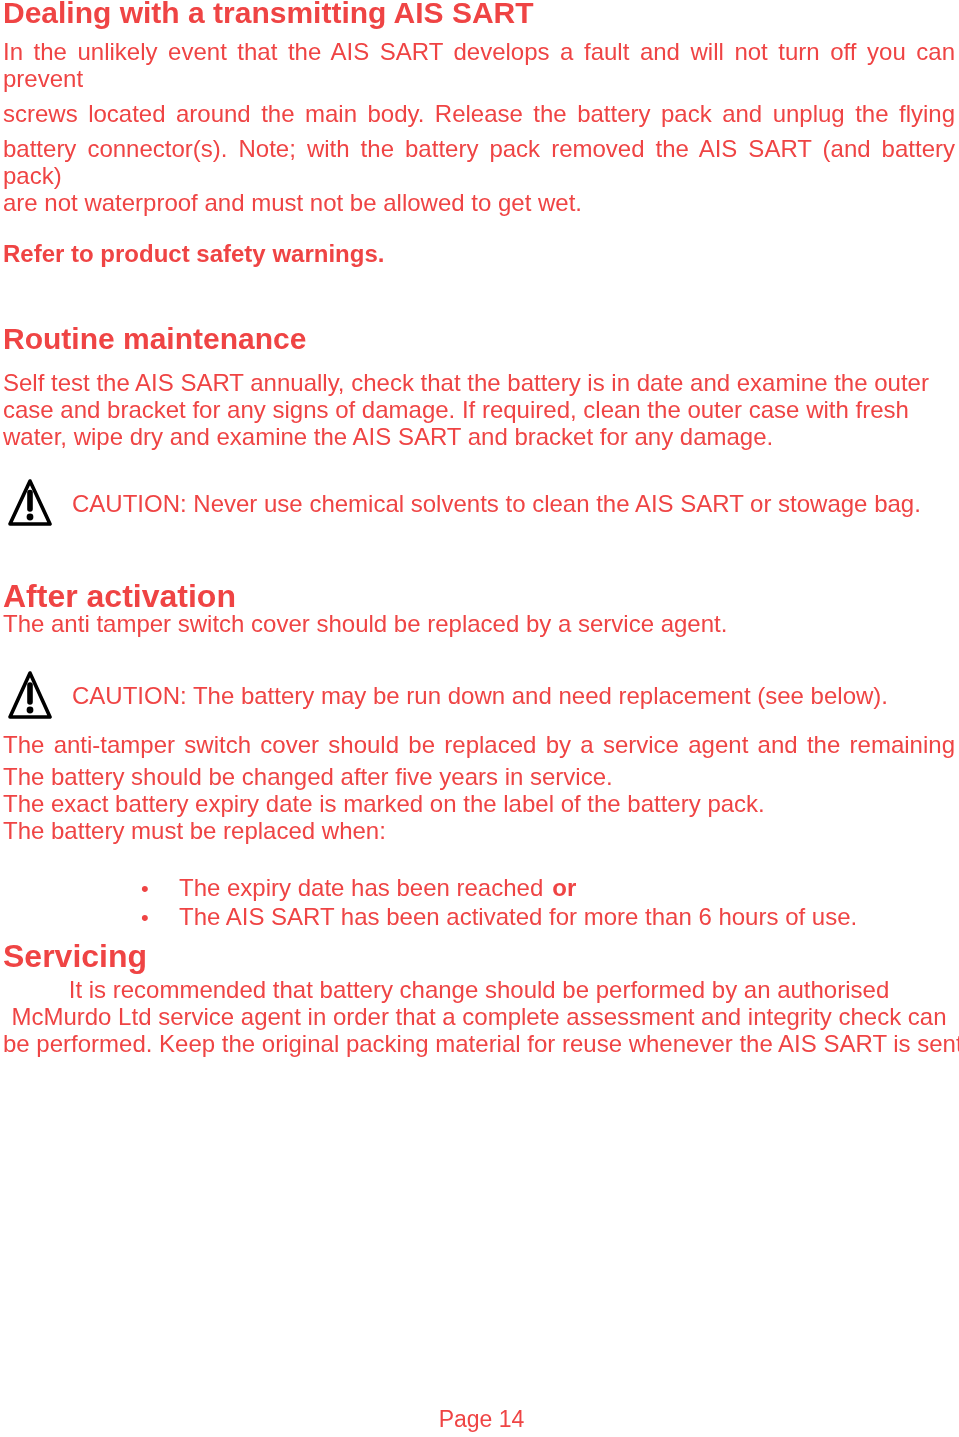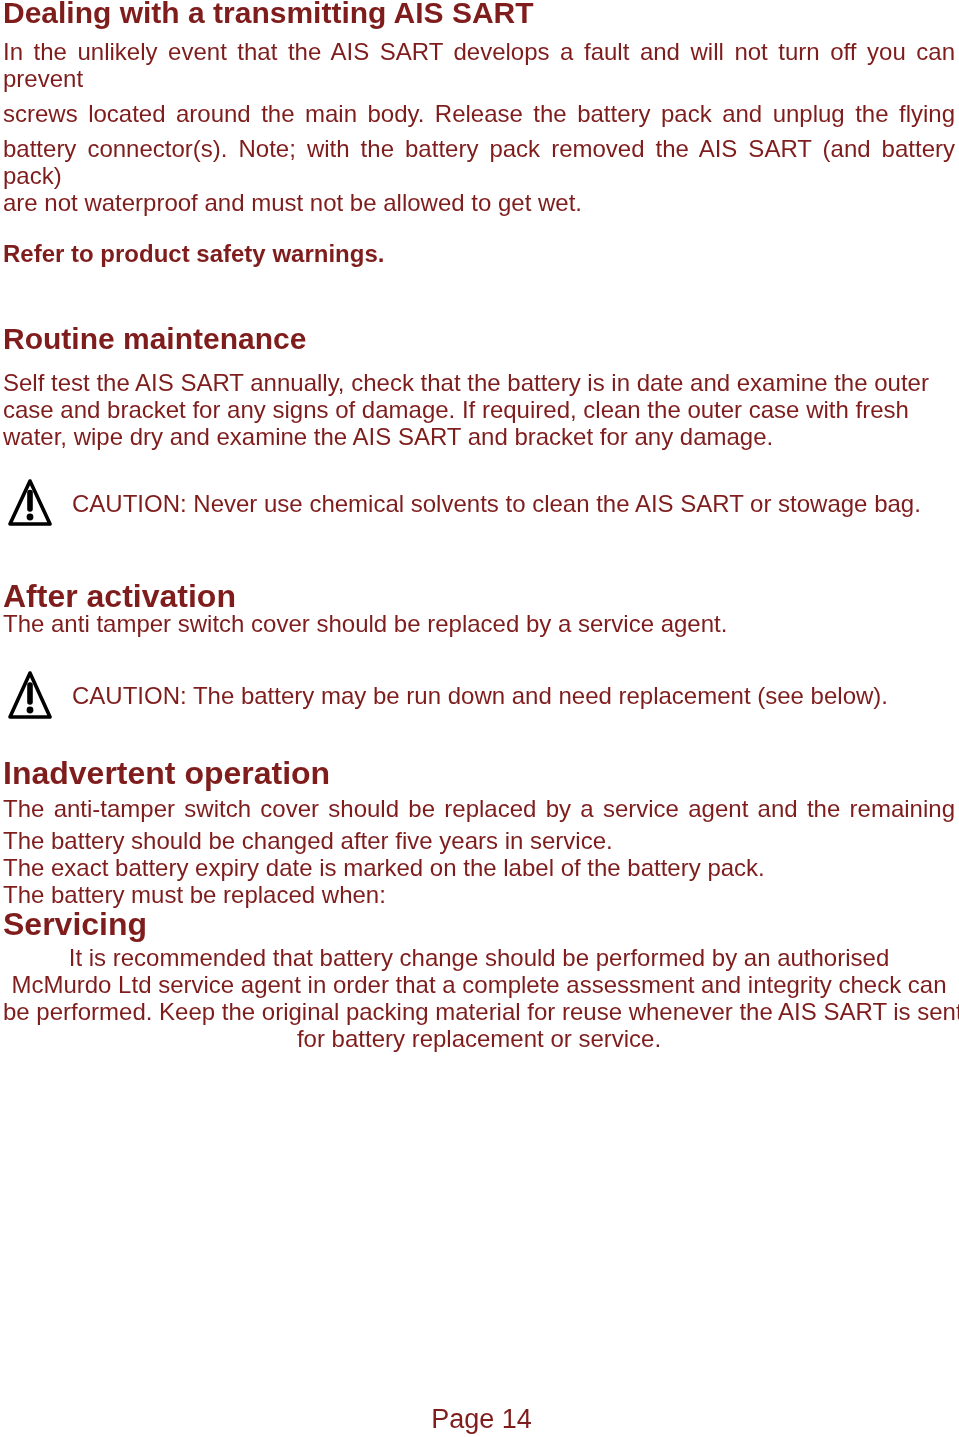--- a/index.html
+++ b/index.html
@@ -1,21 +1,21 @@
 <!DOCTYPE html>
 <html><head>
 <meta charset="utf-8">
 <style>
   html, body { margin: 0; padding: 0; background: #ffffff; }
   .page {
     position: relative;
     width: 959px;
     height: 1437px;
     background: #ffffff;
-    color: #7f1d1d;
+    color: #ef4444;
     font-family: "Liberation Sans", "DejaVu Sans", sans-serif;
     font-size: 24px;
     line-height: 27px;
     padding: 0 4px 0 3px;
     box-sizing: border-box;
     overflow: hidden;
   }
   h1, h2, h3 { margin: 0; font-weight: bold; }
   .h-big {
     font-size: 30px;
@@ -57,29 +57,29 @@
     padding-left: 138px;
     line-height: 28px;
     white-space: nowrap;
   }
   .bullet-marker {
     display: inline-block;
     width: 38px;
     font-size: 22px;
   }
   .bold-suffix { font-weight: bold; margin-left: 9px; }
-  #heading-servicing { margin-top: 3px; }
+  #heading-servicing { margin-top: 11px; }
   #servicing-lines { margin-top: 6px; text-align: center; }
   #page-footer {
     position: absolute;
     top: 1406px;
     left: 4px;
     right: 0;
     text-align: center;
-    font-size: 27px;
+    font-size: 23px;
   }
 </style>
 </head>
 <body>
 
 <div class="page">
 
   <h1 id="title" class="h-big">Dealing with a transmitting AIS SART</h1>
 
   <div id="intro" class="para">
@@ -117,35 +117,41 @@
     <span class="caution-icon">
       <svg width="44" height="52" viewBox="0 0 44 52" aria-hidden="true">
         <path d="M22 4 L42 48 H2 Z" fill="none" stroke="#000" stroke-width="3.6" stroke-linejoin="round"></path>
         <path d="M22 16 L22 33" stroke="#000" stroke-width="5.6" stroke-linecap="round" fill="none"></path>
         <circle cx="22" cy="41" r="3.4" fill="#000"></circle>
       </svg>
     </span>
     <span class="caution-text">CAUTION: The battery may be run down and need replacement (see below).</span>
   </div>
 
-  <h3 id="heading-inadvertent" class="subheading">Inadvertent operation</h3>
   <div id="inadvertent-lines" class="para">
     <div class="jline">The anti-tamper switch cover should be replaced by a service agent and the remaining</div>
   </div>
 
   <div id="battery-lines" class="para">
     <div class="line">The battery should be changed after five years in service.</div>
     <div class="line">The exact battery expiry date is marked on the label of the battery pack.</div>
     <div class="line">The battery must be replaced when:</div>
   </div>
 
+  <div id="bullet-list">
+    <div class="bullet-row">
+      <span class="bullet-marker">•</span><span>The expiry date has been reached</span><span class="bold-suffix">or</span>
+    </div>
+    <div class="bullet-row">
+      <span class="bullet-marker">•</span><span>The AIS SART has been activated for more than 6 hours of use.</span>
+    </div>
+  </div>
 
   <h3 id="heading-servicing" class="subheading">Servicing</h3>
   <div id="servicing-lines" class="para">
     <div class="line">It is recommended that battery change should be performed by an authorised</div>
     <div class="line">McMurdo Ltd service agent in order that a complete assessment and integrity check can</div>
     <div class="line">be performed. Keep the original packing material for reuse whenever the AIS SART is sent</div>
-    <div class="line">for battery replacement or service.</div>
   </div>
 
   <div id="page-footer">Page 14</div>
 
 </div>
 
 </body></html>

